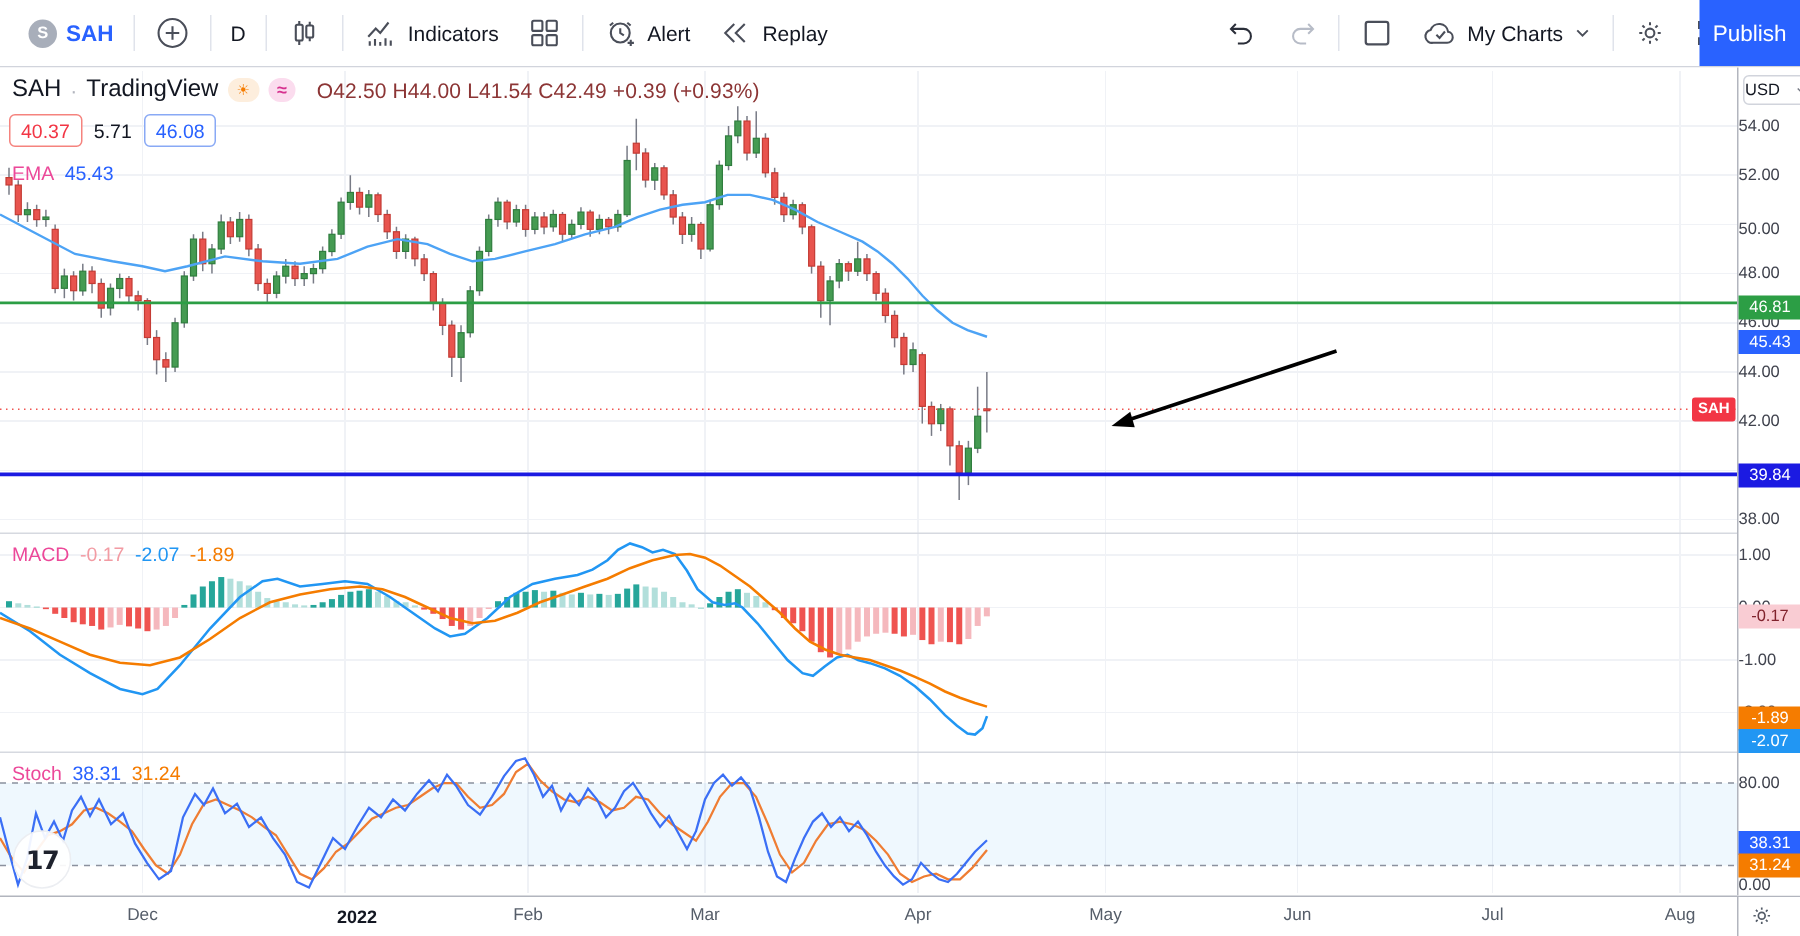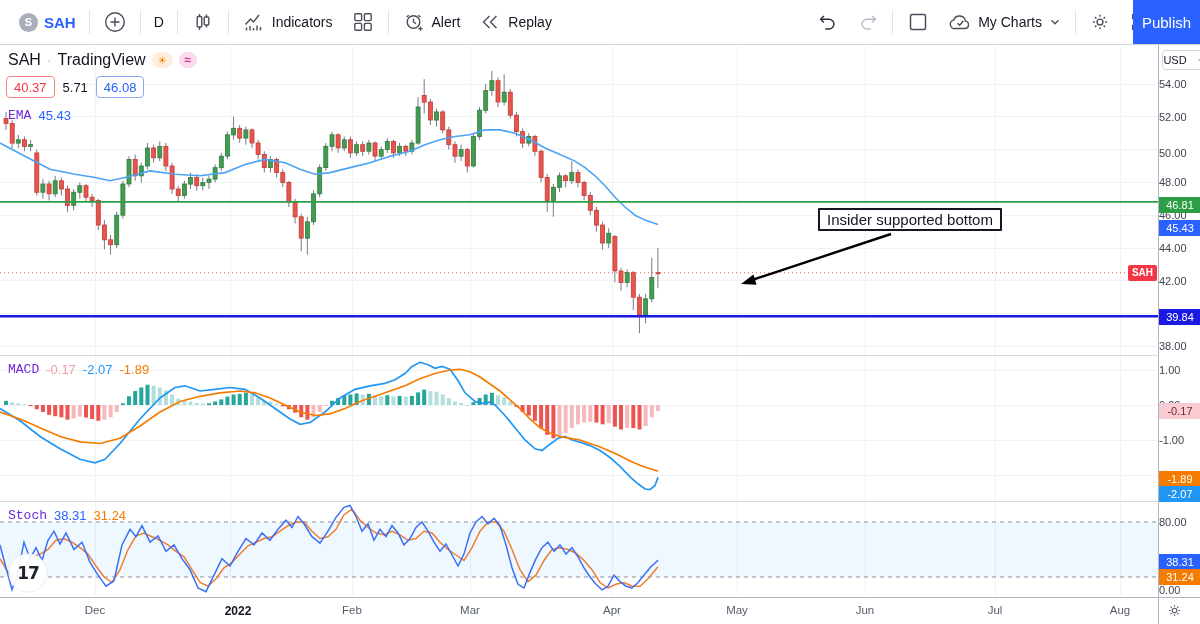--- a/index.html
+++ b/index.html
@@ -44,21 +44,21 @@
   .sun { background:#fdeedd; color:#f57c00; }
   .approx { background:#fbdcee; color:#d6318f; font-size:12px; font-weight:bold; }
   .ohlc { font-size:14px; color:#8c3535; margin-left:8px; letter-spacing:.1px; }
   #lg-chips { left:6px; top:31px; gap:8px; }
   .stat-chip { height:22px; padding:0 7px; border-radius:4px; font-size:13px;
     display:flex; align-items:center; background:#fff; }
   .chip-red { border:1px solid #f5837e; color:#f23645; }
   .chip-mid { color:#131722; font-size:13px; }
   .chip-blue { border:1px solid #89a9f5; color:#2962ff; }
   #lg-ema { left:8px; top:63px; gap:7px; font-size:13px; }
-  .gray { color:#6d28d9;font-family:Liberation Mono, monospace; }
+  .gray { color:#ec4899; }
   .blue { color:#2962ff; }
   .orange { color:#f57c00; }
   .pink { color:#f29ba3; }
   .skyblue { color:#2196f3; }
   #lg-macd { left:8px; top:317px; gap:7px; font-size:13px; }
   #lg-stoch { left:8px; top:463px; gap:7px; font-size:13px;text-align:center; }
   
   #note { position:absolute; left:818px; top:163px; background:#fff; border:2px solid #131722;
     border-radius:1px; padding:1px 7px; font-size:15px; color:#131722; z-index:4; white-space:nowrap; cursor:move; }
   #sah-marker { position:absolute; left:1128px; top:220px; width:29px; height:16px; background:#f23645;
@@ -592,20 +592,21 @@
         <text x="28" y="534" text-anchor="middle" font-size="17" font-weight="bold" fill="#1e222d" font-family="&quot;DejaVu Sans&quot;, sans-serif" letter-spacing="-1">17</text>
       </g>
     </svg>
 
   <div class="lg-row" id="lg-title">
     <span class="lg-sym">SAH</span>
     <span class="lg-dot">·</span>
     <span class="lg-sym">TradingView</span>
     <span class="chip-ico sun">☀</span>
     <span class="chip-ico approx">≈</span>
+    <span class="ohlc">O42.50 H44.00 L41.54 C42.49 +0.39 (+0.93%)</span>
   </div>
 
   <div class="lg-row" id="lg-chips">
     <span class="stat-chip chip-red">40.37</span>
     <span class="chip-mid">5.71</span>
     <span class="stat-chip chip-blue">46.08</span>
   </div>
 
   <div class="lg-row" id="lg-ema">
     <span class="gray">EMA</span>
@@ -618,21 +619,20 @@
     <span class="skyblue">-2.07</span>
     <span class="orange">-1.89</span>
   </div>
 
   <div class="lg-row" id="lg-stoch">
     <span class="gray">Stoch</span>
     <span class="blue">38.31</span>
     <span class="orange">31.24</span>
   </div>
 
-  <div id="note">Insider supported bottom</div>
   <div id="sah-marker">SAH</div>
 
   <div class="pane-sep" style="top:310px"></div>
   <div class="pane-sep" style="top:456px"></div>
 
   <div id="axis-col">
     <div class="usd-btn">
       <span>USD</span>
       <svg width="8" height="8" viewBox="0 0 16 16" fill="none" stroke="#787b86" stroke-width="2">
           <path d="M3 6l5 5 5-5"></path>

